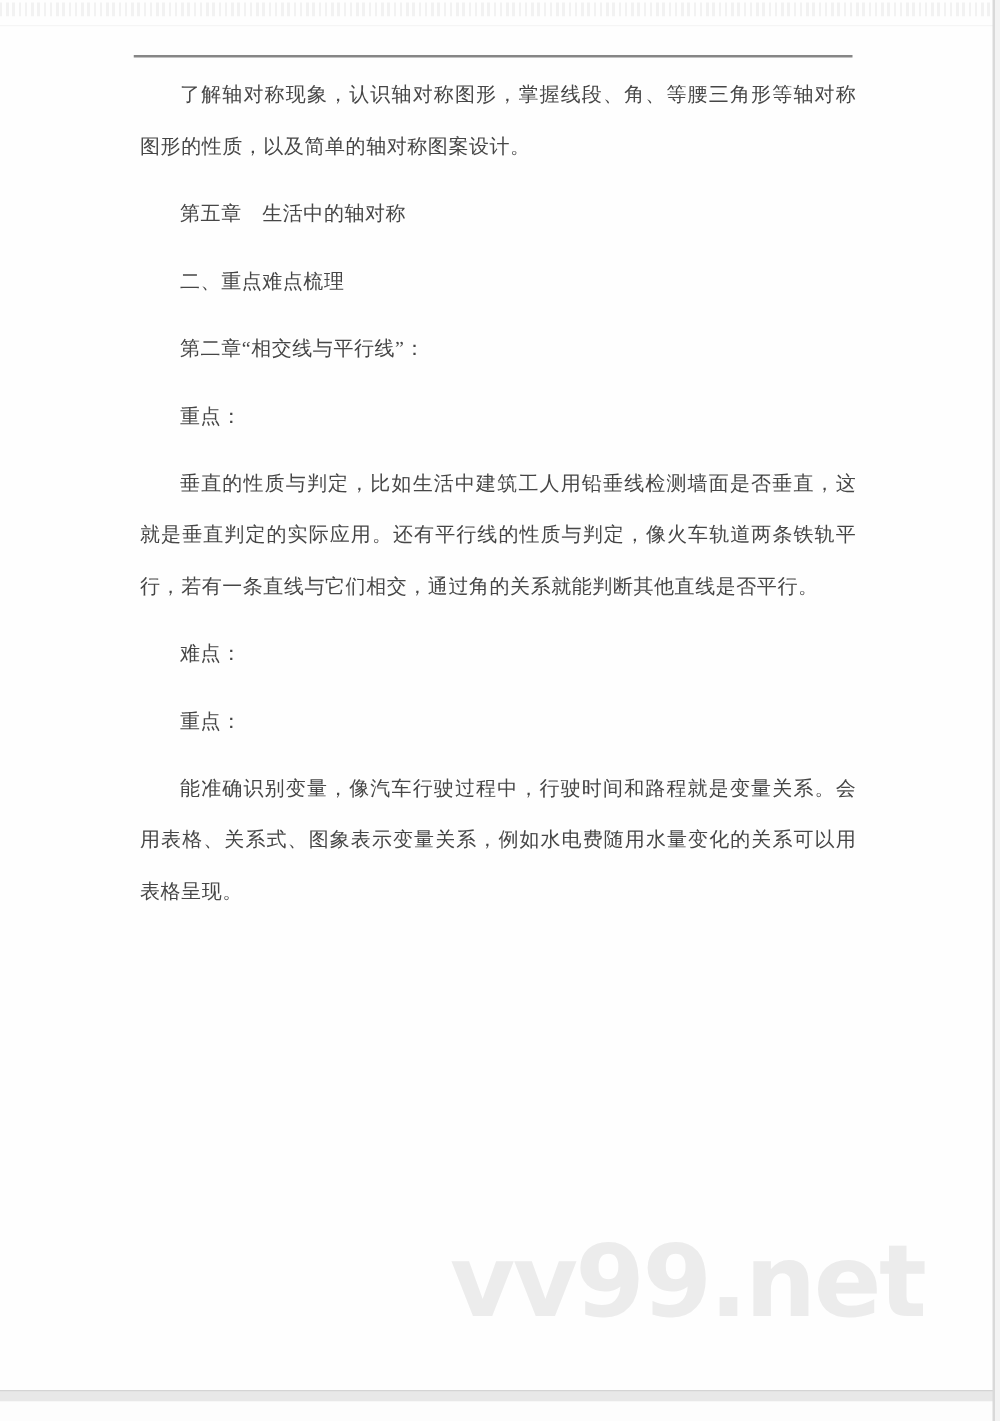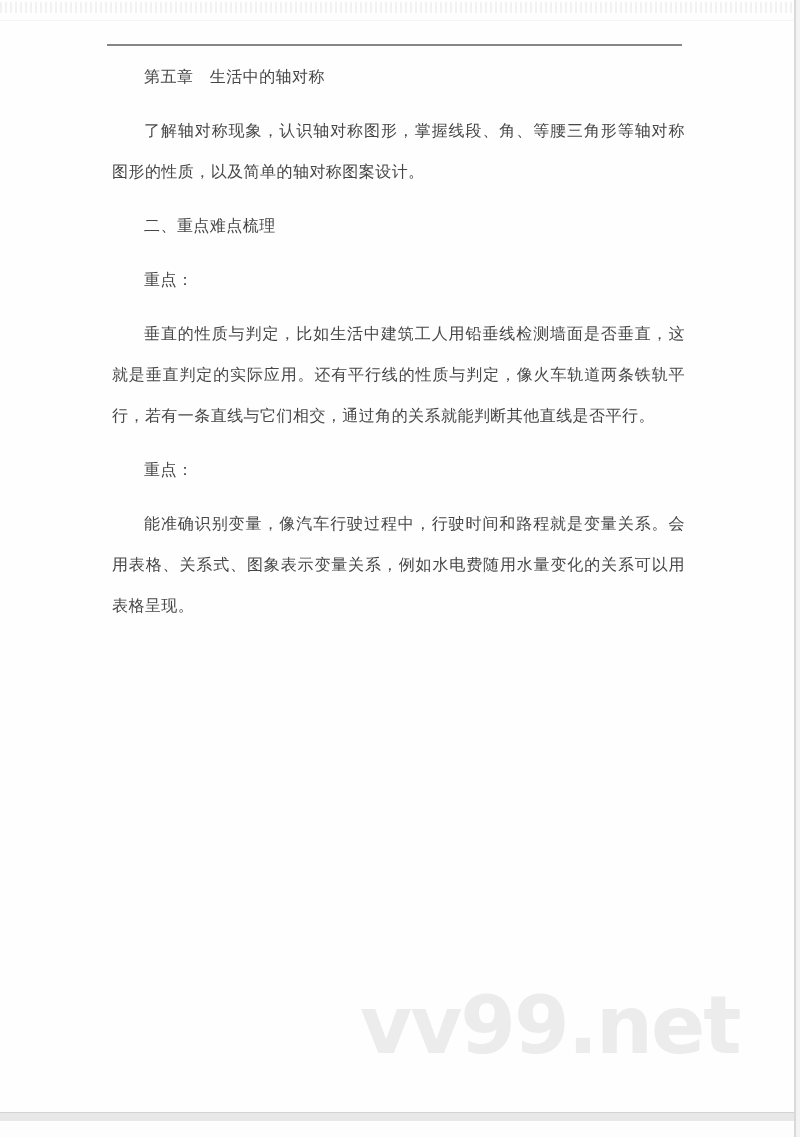--- a/index.html
+++ b/index.html
@@ -120,25 +120,27 @@
 <div class="page">
 
   <div class="top-texture"></div>
   <div class="top-faint-line"></div>
 
   <div class="header-rule"></div>
 
   <div class="watermark">vv99.net</div>
 
   <div class="doc-content">
+    <p>了解轴对称现象，认识轴对称图形，掌握线段、角、等腰三角形等轴对称图形的性质，以及简单的轴对称图案设计。</p>
     <p>第五章　生活中的轴对称</p>
-    <p>了解轴对称现象，认识轴对称图形，掌握线段、角、等腰三角形等轴对称图形的性质，以及简单的轴对称图案设计。</p>
     <p>二、重点难点梳理</p>
+    <p>第二章“相交线与平行线”：</p>
     <p>重点：</p>
     <p>垂直的性质与判定，比如生活中建筑工人用铅垂线检测墙面是否垂直，这就是垂直判定的实际应用。还有平行线的性质与判定，像火车轨道两条铁轨平行，若有一条直线与它们相交，通过角的关系就能判断其他直线是否平行。</p>
+    <p>难点：</p>
     <p>重点：</p>
     <p>能准确识别变量，像汽车行驶过程中，行驶时间和路程就是变量关系。会用表格、关系式、图象表示变量关系，例如水电费随用水量变化的关系可以用表格呈现。</p>
   </div>
 
   <div class="bottom-band"></div>
   <div class="below-band"></div>
   <div class="right-edge-strip"></div>
   <div class="right-edge-line"></div>
 
 </div>

